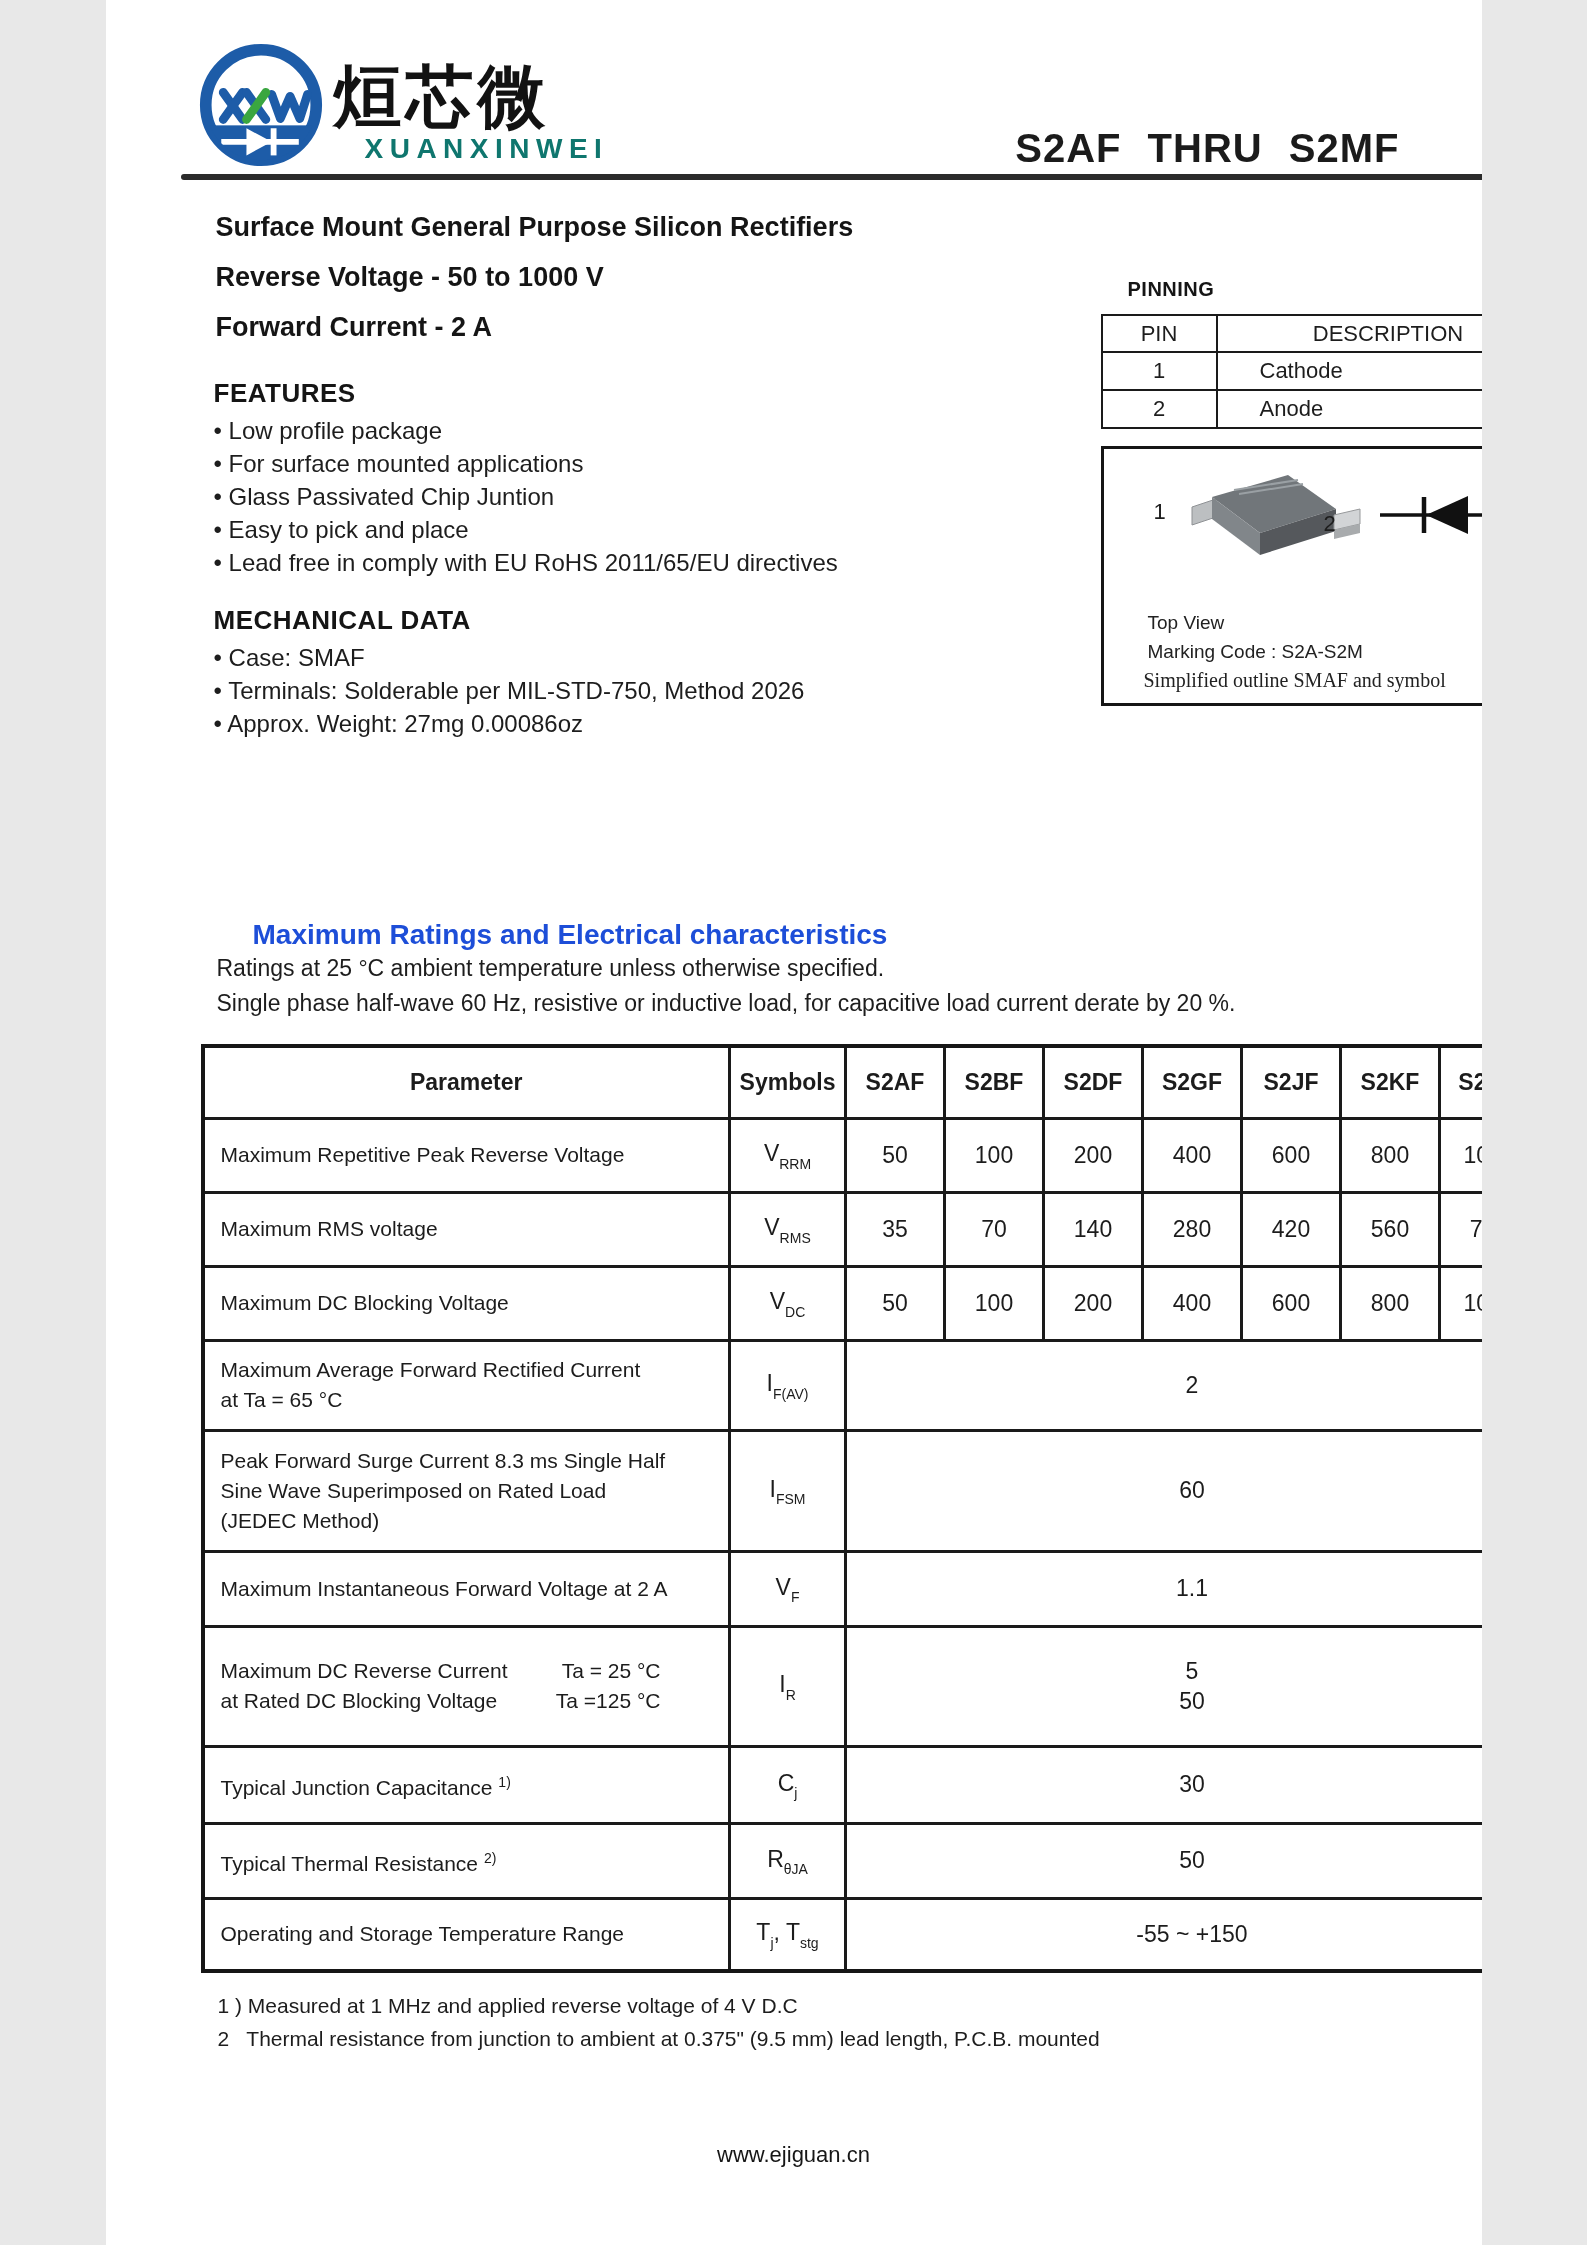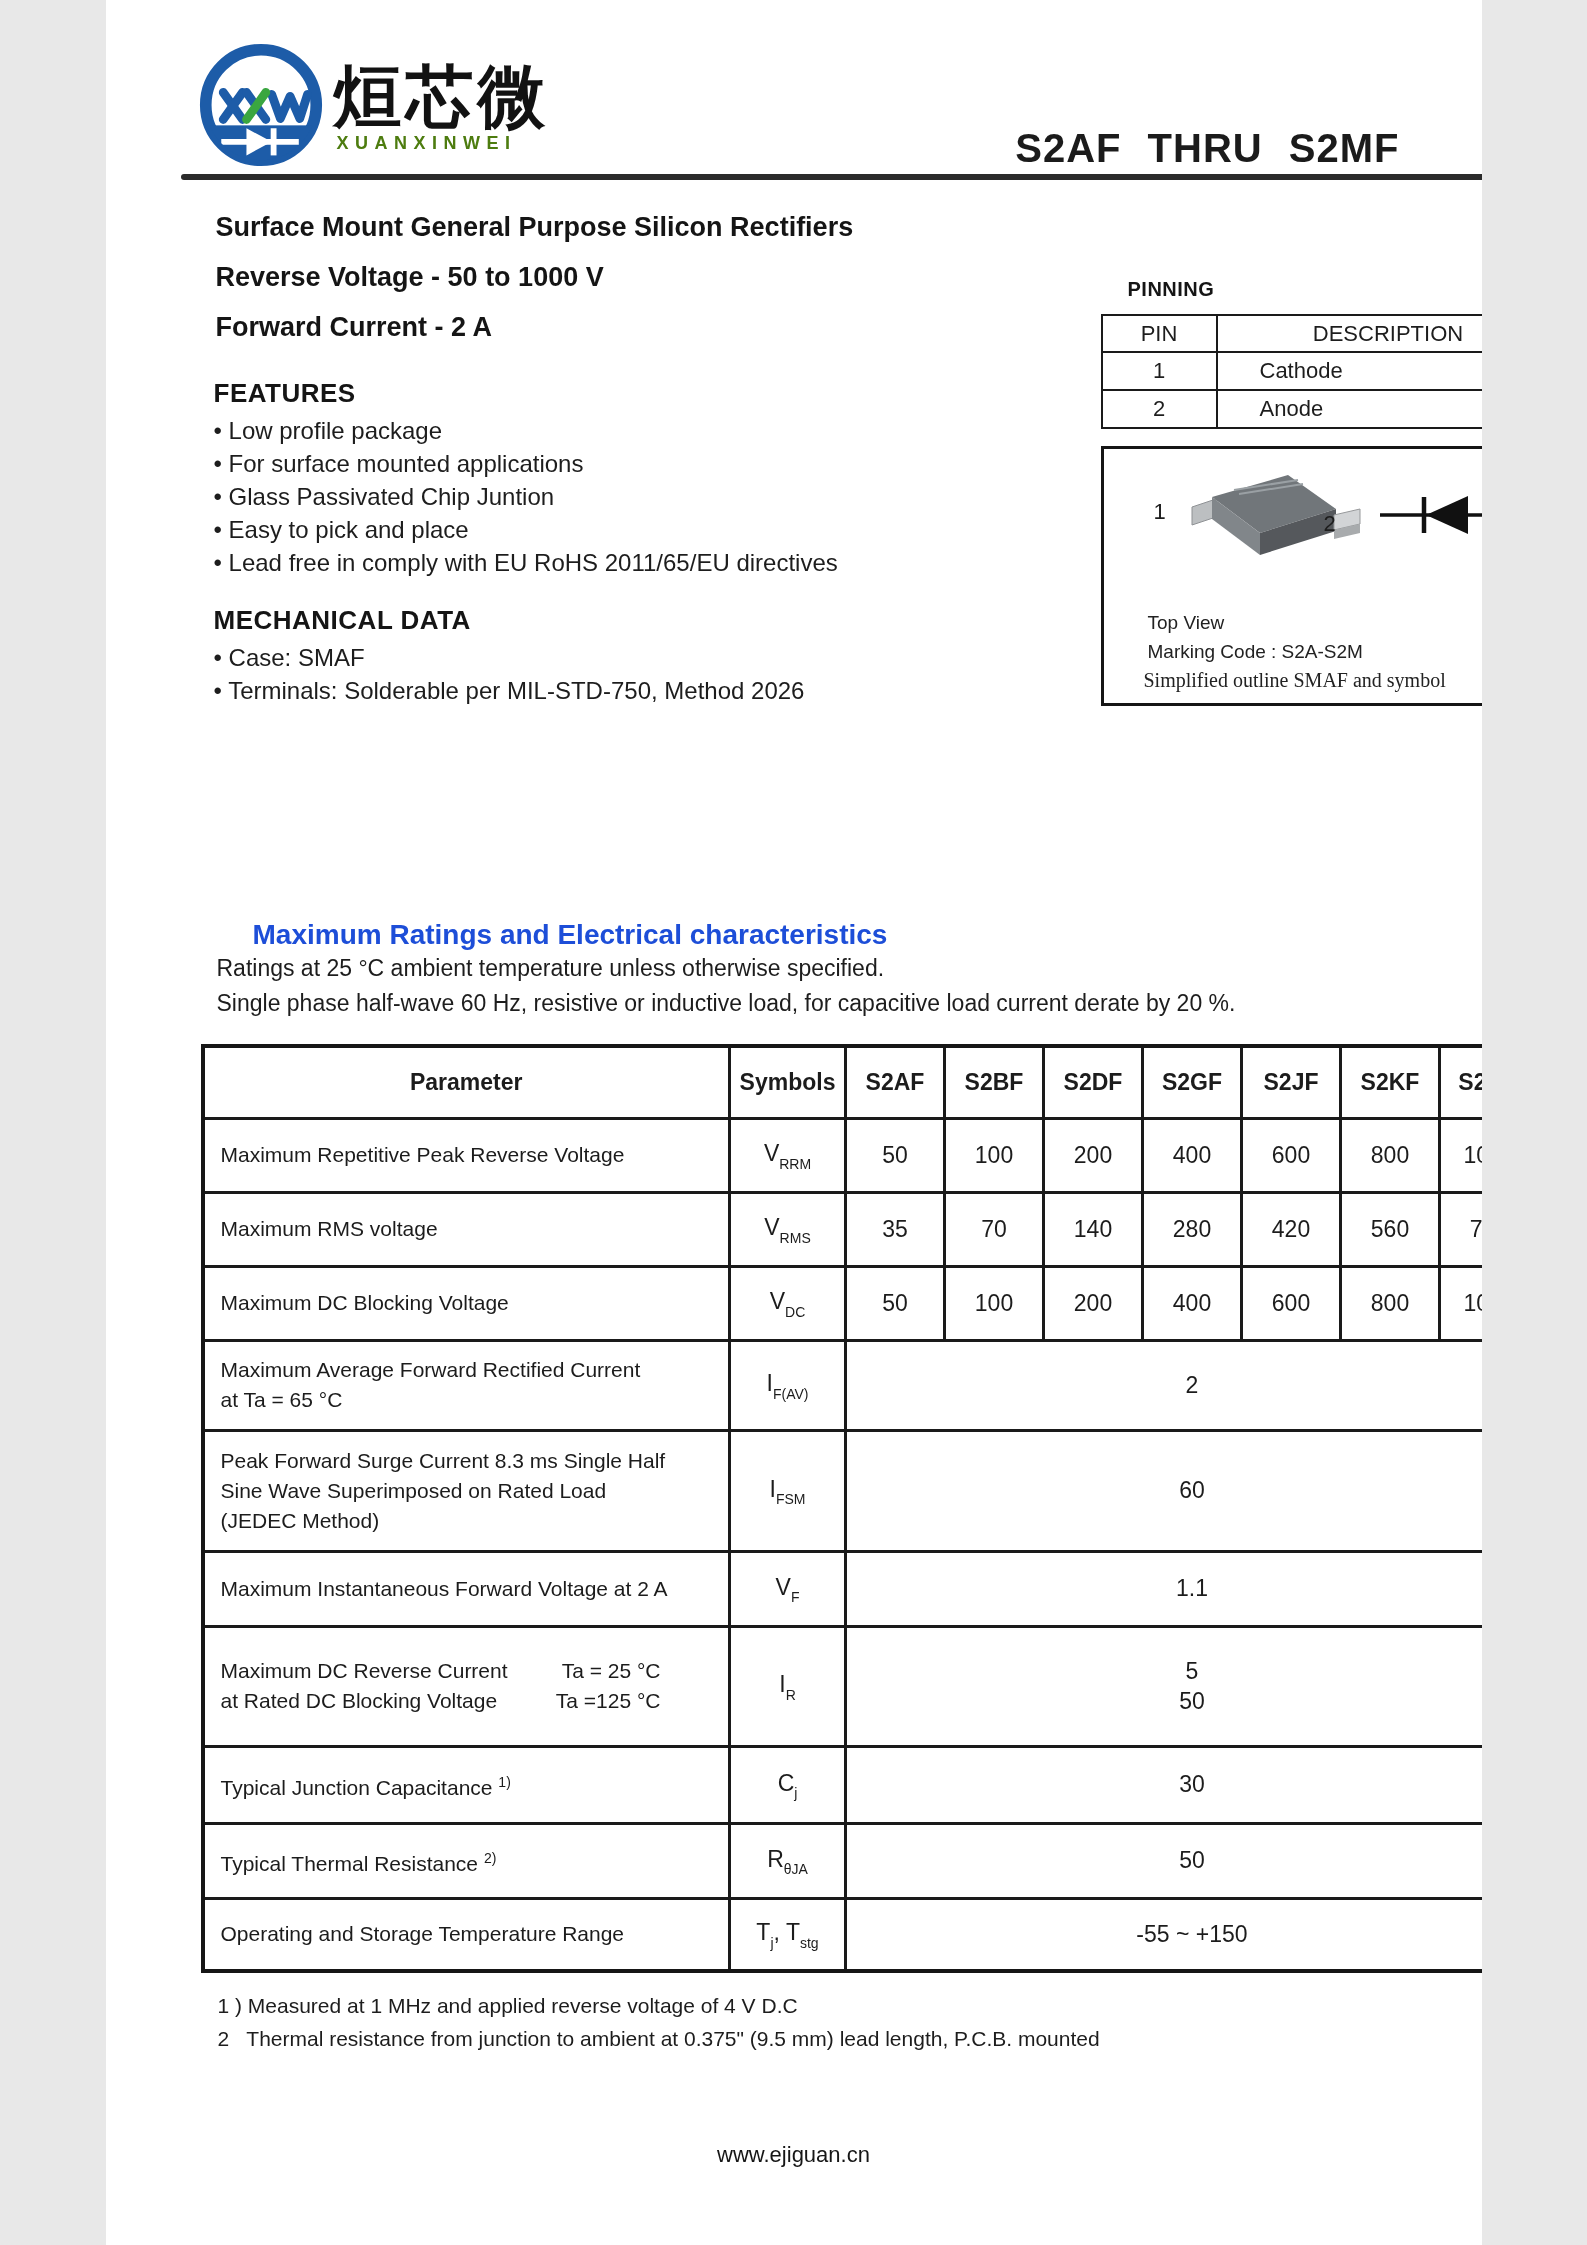--- a/index.html
+++ b/index.html
@@ -8,21 +8,21 @@
     position:relative; width:1376px; height:2245px; margin:0 auto;
     background:#ffffff; color:#1c1c1c;
     font-family:"Liberation Sans", sans-serif;
     overflow:hidden;
   }
   .abs { position:absolute; }
 
   
   .cn-name { font-size:68px; font-weight:bold; letter-spacing:4px; color:#121212;
              font-family:"DejaVu Sans","Liberation Sans",sans-serif; }
-  .en-name { font-size:18px; letter-spacing:6.5px; color:#4d7c0f; font-weight:bold; }
+  .en-name { font-size:28px; letter-spacing:6.5px; color:#0f766e; font-weight:bold;margin-left:28px; }
   .part-range { font-size:40px; font-weight:bold; letter-spacing:1px; word-spacing:14px; color:#1b1b1b; }
   .rule { background:#2b2b2b; height:6px; width:1432px; border-radius:3px; }
 
   
   .h-big { font-size:27px; font-weight:bold; color:#151515; }
   .h-sec { font-size:26px; font-weight:bold; letter-spacing:0.5px; color:#151515; }
   .blist { list-style:none; font-size:24px; line-height:33px; color:#1d1d1d; }
   .blist li::before { content:"• "; }
 
   
@@ -99,20 +99,21 @@
     <li>For surface mounted applications</li>
     <li>Glass Passivated Chip Juntion</li>
     <li>Easy to pick and place</li>
     <li>Lead free in comply with EU RoHS 2011/65/EU directives</li>
   </ul>
 
   <div class="abs h-sec" style="left:108px; top:605px;">MECHANICAL DATA</div>
   <ul class="abs blist" style="left:108px; top:641px;">
     <li>Case: SMAF</li>
     <li>Terminals: Solderable per MIL-STD-750, Method 2026</li>
+    <li>Approx. Weight: 27mg  0.00086oz</li>
   </ul>
 
   <div class="abs h-sec" style="left:1022px; top:278px; font-size:20px;">PINNING</div>
   <table class="abs pin-table" style="left:995px; top:314px;">
     <colgroup>
         <col style="width:115px">
         <col>
       </colgroup>
     <tbody>
         <tr>

